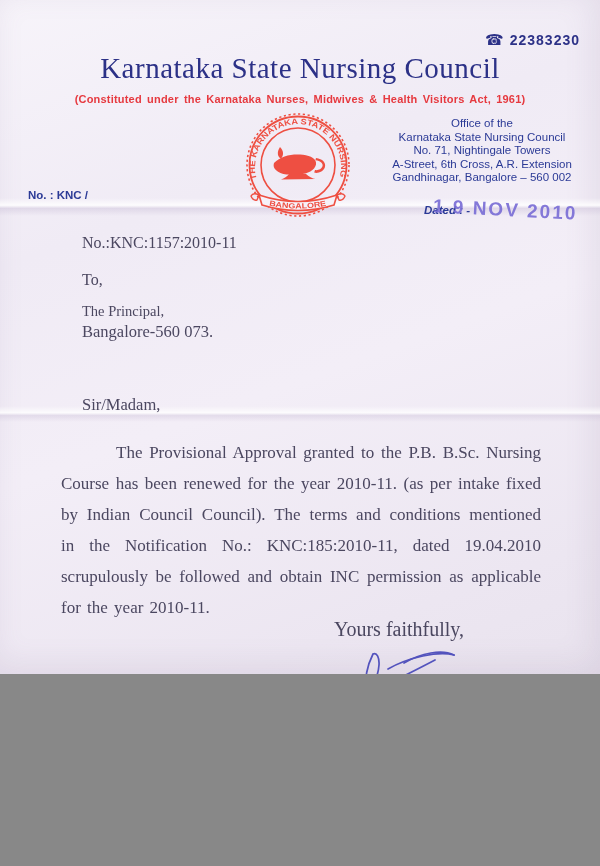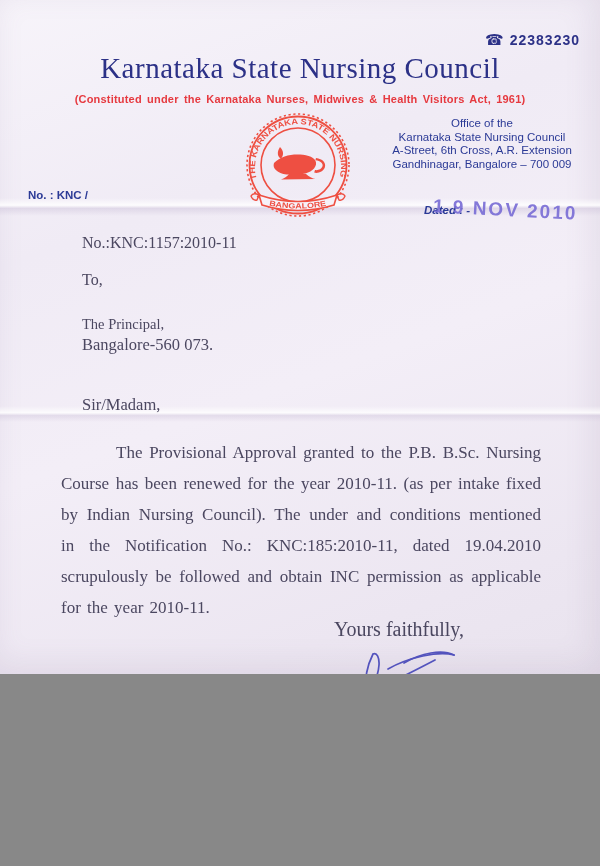--- a/index.html
+++ b/index.html
@@ -27,21 +27,21 @@
     color:#2b3a96;font-family:"Liberation Sans",sans-serif;font-size:11.5px;line-height:13.5px;font-weight:500;}
 
   .no-label{position:absolute;left:28px;top:189px;color:#2b3a96;font-family:"Liberation Sans",sans-serif;font-weight:bold;font-size:11.5px;}
   .dated-label{position:absolute;left:424px;top:204px;color:#2b3a96;font-family:"Liberation Sans",sans-serif;font-weight:bold;font-style:italic;font-size:11.5px;}
   .date-stamp{position:absolute;left:433px;top:199px;color:#7b6fd6;font-family:"Liberation Sans",sans-serif;
     font-weight:bold;font-size:19px;letter-spacing:2px;transform:rotate(3deg);opacity:.92;}
 
   .ink{color:#4b4760;}
   .ref-no{position:absolute;left:82px;top:234px;font-size:16px;}
   .to-label{position:absolute;left:82px;top:271px;font-size:16px;}
-  .recipient{position:absolute;left:82px;top:315px;line-height:19.5px;}
+  .recipient{position:absolute;left:82px;top:302px;line-height:19.5px;}
   .recipient div:nth-child(1){font-size:14.5px;}
   .recipient div:nth-child(2){font-size:16.5px;}
   .recipient div:nth-child(3){font-size:16px;}
   .salutation{position:absolute;left:82px;top:395px;font-size:16.5px;}
 
   .body-block{position:absolute;left:61px;top:437px;width:480px;font-size:17px;line-height:31px;word-spacing:2px;}
   .body-line{text-align:justify;text-align-last:justify;white-space:normal;}
   .body-line.first{padding-left:55px;}
   .body-line.last{text-align-last:left;}
 
@@ -90,42 +90,43 @@
         <text font-family="Liberation Sans, sans-serif" font-size="7.5" font-weight="bold" fill="#ee4f42">
           <textPath href="#bannerArc" startOffset="2" textLength="58" lengthAdjust="spacingAndGlyphs">BANGALORE</textPath>
         </text>
       </g>
     </svg>
   </div>
 
   <div class="office">
     <div>Office of the</div>
     <div>Karnataka State Nursing Council</div>
+    <div>No. 71, Nightingale Towers</div>
     <div>A-Street, 6th Cross, A.R. Extension</div>
-    <div>Gandhinagar, Bangalore – 700 009</div>
+    <div>Gandhinagar, Bangalore – 560 002</div>
   </div>
 
   <div class="no-label">No. : KNC /</div>
   <div class="dated-label">Dated : -</div>
   <div class="date-stamp">1 9 NOV 2010</div>
 
   <div class="ref-no ink">No.:KNC:1157:2010-11</div>
   <div class="to-label ink">To,</div>
 
   <div class="recipient ink">
     <div>The Principal,</div>
     <div>Bangalore-560 073.</div>
   </div>
 
   <div class="salutation ink">Sir/Madam,</div>
 
   <div class="body-block ink">
     <div class="body-line first">The Provisional Approval granted to the P.B. B.Sc. Nursing</div>
     <div class="body-line">Course has been renewed for the year 2010-11. (as per intake fixed</div>
-    <div class="body-line">by Indian Nursing Council).  The under and conditions mentioned</div>
+    <div class="body-line">by Indian Council Council).  The terms and conditions mentioned</div>
     <div class="body-line">in the Notification No.: KNC:185:2010-11, dated 19.04.2010</div>
     <div class="body-line">scrupulously be followed and obtain INC permission as applicable</div>
     <div class="body-line last">for the year 2010-11.</div>
   </div>
 
   <div class="closing ink">Yours faithfully,</div>
 
   <div class="signature">
     <svg viewBox="0 0 176 82" width="176" height="82">
       <g fill="none" stroke="#5353bd" stroke-width="1.7" stroke-linecap="round">

